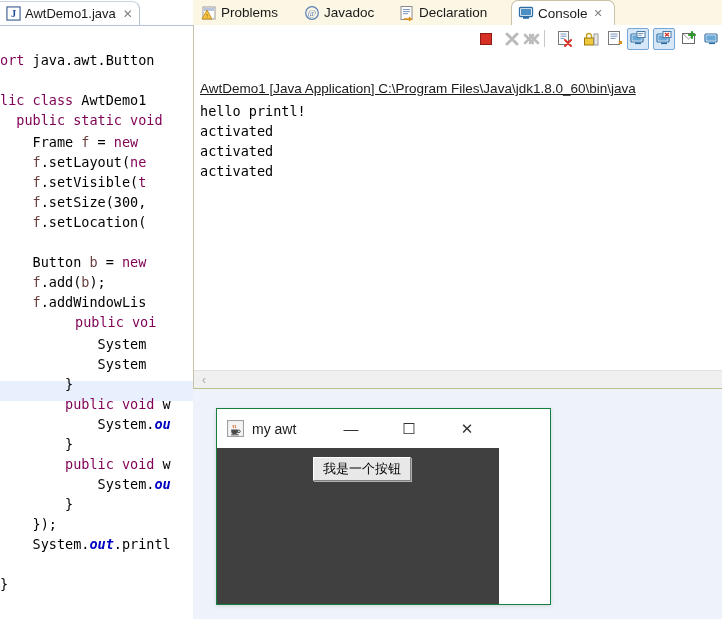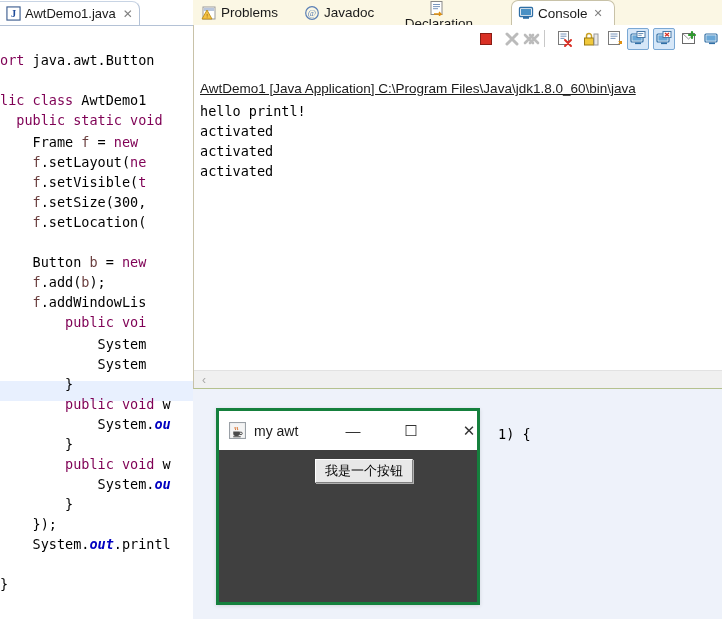--- a/index.html
+++ b/index.html
@@ -224,23 +224,23 @@
     font-size: 12px;
     line-height: 14px;
     text-align: center;
     font-family: "Liberation Sans", sans-serif;
   }
 
   
   #awt-window {
     position: absolute;
     left: 216px; top: 408px;
-    width: 264px; height: 197px;
-    background: #ffffff;
-    border: 3px solid #15803d;
+    width: 335px; height: 197px;
+    background: #ffffff;
+    border: 1px solid #15803d;
     box-sizing: border-box;
     box-shadow: 0 1px 4px rgba(0,0,0,0.12);
     overflow: hidden;
   }
   .awt-titlebar {
     position: absolute;
     left: 0; top: 0;
     width: 282px; height: 39px;
     background: #ffffff;
     display: flex;
@@ -310,21 +310,21 @@
           </svg>
           <span class="vt-label">Problems</span>
         </div>
         <div class="view-tab" style="left: 105px; width: 95px;">
           <svg viewBox="0 0 16 16" class="vt-icon">
             <circle cx="8" cy="8" r="6.3" fill="none" stroke="#5a7fb5" stroke-width="1.2"></circle>
             <text x="8" y="11" font-size="9" fill="#5a7fb5" text-anchor="middle" font-family="Liberation Serif, serif">@</text>
           </svg>
           <span class="vt-label">Javadoc</span>
         </div>
-        <div class="view-tab" style="left: 187px; width: 118px; flex-direction: column;">
+        <div class="view-tab" style="left: 200px; width: 118px;">
           <svg viewBox="0 0 16 16" class="vt-icon">
             <rect x="2" y="1.5" width="11" height="13" fill="#ffffff" stroke="#8a8a8a"></rect>
             <path d="M4 4.5 h7 M4 6.6 h7 M4 8.7 h5" stroke="#6a8ab5" stroke-width="0.9"></path>
             <path d="M5 14 h7 l-2 -2 M12 14 l-2 2" fill="none" stroke="#e09010" stroke-width="1.3"></path>
           </svg>
           <span class="vt-label">Declaration</span>
         </div>
         <div class="view-tab active" style="left: 318px; width: 104px;">
           <svg viewBox="0 0 16 16" class="vt-icon">
             <rect x="1.5" y="2.5" width="13" height="9" rx="1" fill="#ffffff" stroke="#2f6ea5" stroke-width="1.3"></rect>
@@ -430,21 +430,21 @@
         <div class="code-line" style="top: 64px;"><span class="kw">lic class</span> <span class="pln">AwtDemo1</span></div>
         <div class="code-line" style="top: 84px;">  <span class="kw">public static void</span></div>
         <div class="code-line" style="top: 106px;">    <span class="pln">Frame</span> <span class="loc">f</span> = <span class="kw">new</span></div>
         <div class="code-line" style="top: 126px;">    <span class="loc">f</span>.setLayout(<span class="kw">ne</span></div>
         <div class="code-line" style="top: 146px;">    <span class="loc">f</span>.setVisible(<span class="kw">t</span></div>
         <div class="code-line" style="top: 166px;">    <span class="loc">f</span>.setSize(300,</div>
         <div class="code-line" style="top: 186px;">    <span class="loc">f</span>.setLocation(</div>
         <div class="code-line" style="top: 226px;">    <span class="pln">Button</span> <span class="loc">b</span> = <span class="kw">new</span></div>
         <div class="code-line" style="top: 246px;">    <span class="loc">f</span>.add(<span class="loc">b</span>);</div>
         <div class="code-line" style="top: 266px;">    <span class="loc">f</span>.addWindowLis</div>
-        <div class="code-line" style="top: 286px;">        <span class="kw">public voi</span></div>
+        <div class="code-line" style="top: 286px; padding-left: 10px;">        <span class="kw">public voi</span></div>
         <div class="code-line" style="top: 308px;">            System</div>
         <div class="code-line" style="top: 328px;">            System</div>
         <div class="code-line" style="top: 348px;">        }</div>
         <div class="code-line" style="top: 368px;">        <span class="kw">public void</span> w</div>
         <div class="code-line" style="top: 388px;">            System.<span class="fld">ou</span></div>
         <div class="code-line" style="top: 408px;">        }</div>
         <div class="code-line" style="top: 428px;">        <span class="kw">public void</span> w</div>
         <div class="code-line" style="top: 448px;">            System.<span class="fld">ou</span></div>
         <div class="code-line" style="top: 468px;">        }</div>
         <div class="code-line" style="top: 488px;">    });</div>

